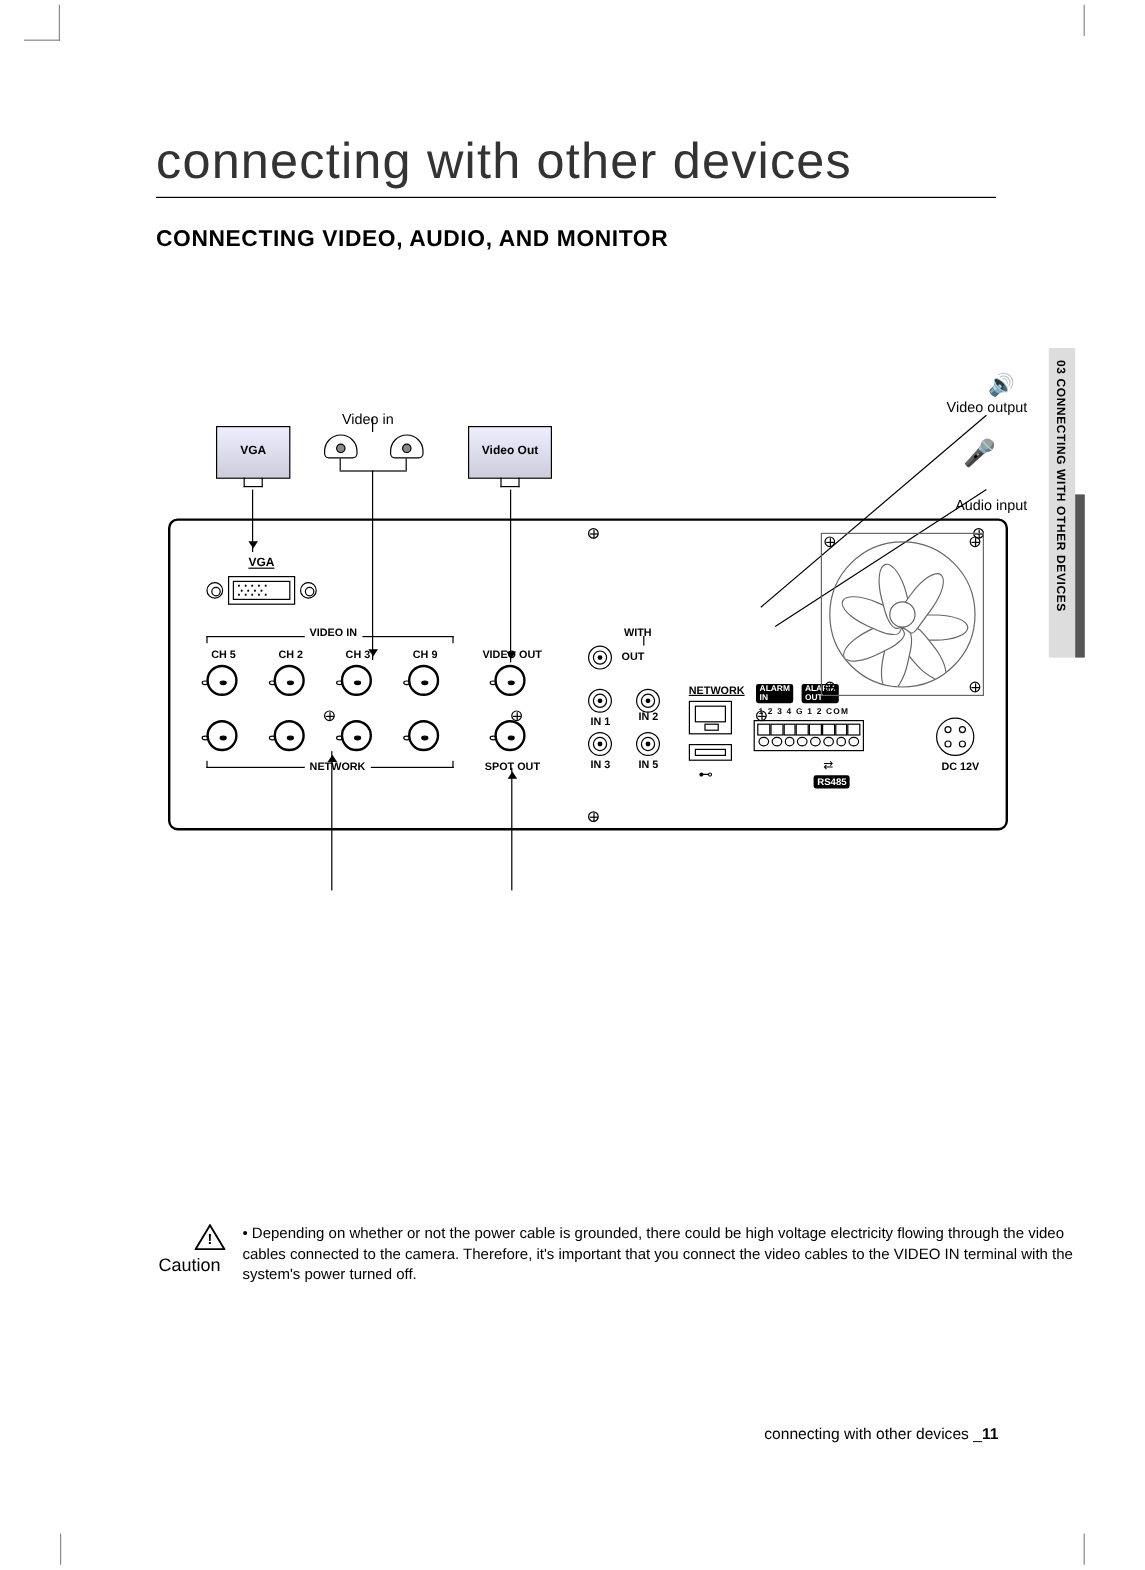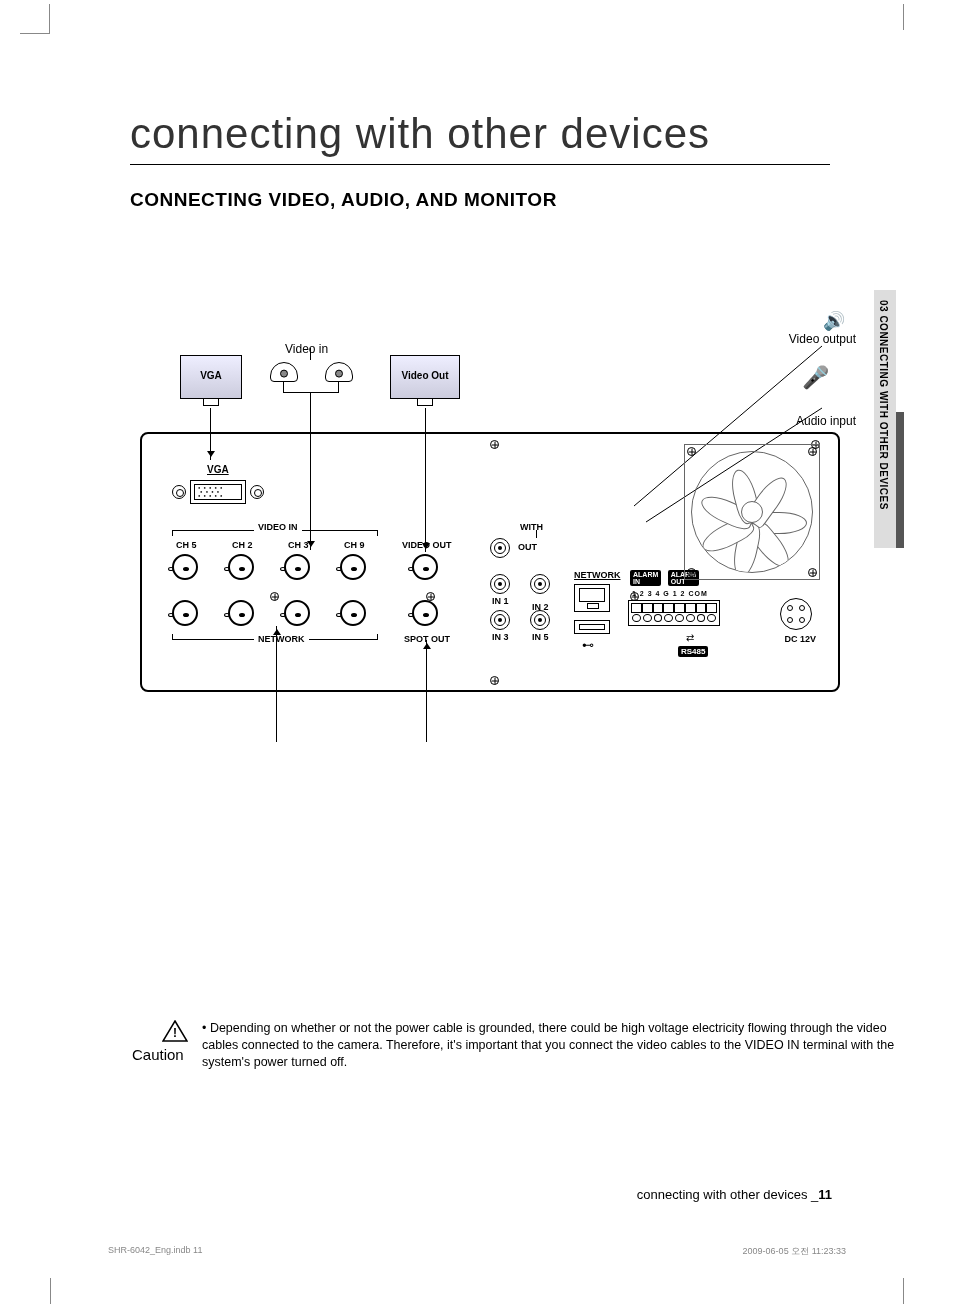--- a/index.html
+++ b/index.html
@@ -226,21 +226,21 @@
       <div class="bnc bnc-lugs" style="left:270px; top:166px;"></div>
       <div class="ch-label" style="left:262px; top:200px;">SPOT OUT</div>
 
       <div class="section-label" style="left:378px; top:88px;">WITH</div>
       <div class="vline" style="left:394px; top:96px; height:8px;"></div>
       <div class="bnc-sm" style="left:348px; top:104px;"></div>
       <div class="ch-label" style="left:376px; top:108px;">OUT</div>
       <div class="bnc-sm" style="left:348px; top:140px;"></div>
       <div class="bnc-sm" style="left:388px; top:140px;"></div>
       <div class="ch-label" style="left:350px; top:162px;">IN 1</div>
-      <div class="ch-label" style="left:390px; top:168px;">IN 2</div>
+      <div class="ch-label" style="left:390px; top:158px;">IN 2</div>
       <div class="bnc-sm" style="left:348px; top:176px;"></div>
       <div class="bnc-sm" style="left:388px; top:176px;"></div>
       <div class="ch-label" style="left:350px; top:198px;">IN 3</div>
       <div class="ch-label" style="left:390px; top:198px;">IN 5</div>
 
       <div class="section-label" style="left:432px; top:136px;text-decoration:underline;">NETWORK</div>
       <div style="position:absolute; left:432px; top:150px; width:36px; height:28px; border:1.5px solid #000;">
         <div style="position:absolute; left:4px; top:3px; right:4px; height:14px; border:1px solid #000;"></div>
         <div style="position:absolute; left:12px; bottom:2px; width:12px; height:6px; border:1px solid #000;"></div>
       </div>
@@ -323,17 +323,13 @@
     <div class="caution-text">
       <span>•</span>
       <span>Depending on whether or not the power cable is grounded, there could be high voltage electricity flowing through the video cables connected to the camera. Therefore, it's important that you connect the video cables to the VIDEO IN terminal with the system's power turned off.</span>
     </div>
   </div>
 
   <div class="footer-right">
     <span>connecting with other devices _</span><b>11</b>
   </div>
 
-  <div class="print-footer">
-    <span>SHR-6042_Eng.indb   11</span>
-    <span>2009-06-05   오전 11:23:33</span>
-  </div>
 </div>
 
 </body></html>

